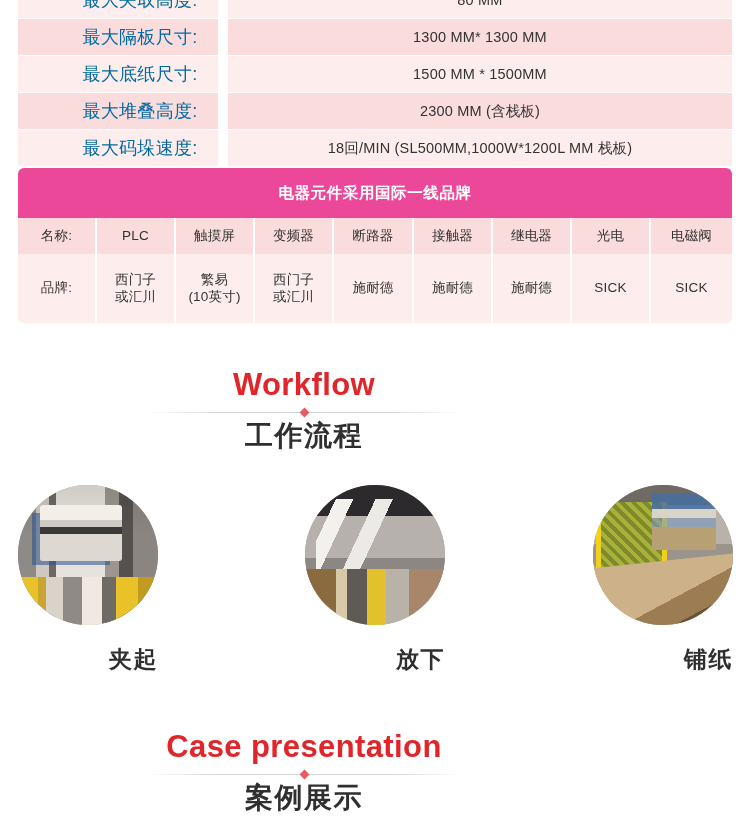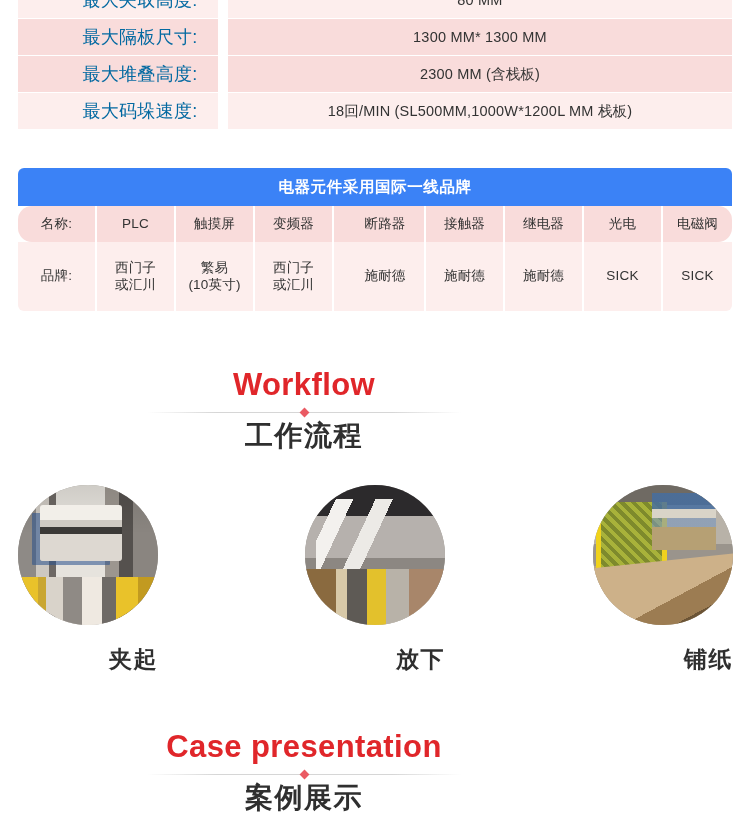--- a/index.html
+++ b/index.html
@@ -57,50 +57,50 @@
   
   .brand-table {
     position: absolute;
     left: 18px;
     top: 168px;
     width: 714px;
     border-radius: 6px;
     overflow: hidden;
   }
   .brand-head {
-    height: 38px;
-    background: #3b82f6;
+    height: 50px;
+    background: #ec4899;
     color: #ffffff;
     font-size: 15.5px;
     font-weight: bold;
     display: flex;
     align-items: center;
     justify-content: center;
     letter-spacing: .6px;
   }
   .brand-row { display: flex; width: 100%; }
-  .brand-row.r-name { height: 36px; background: #f9dcdb; border-radius: 14px; }
+  .brand-row.r-name { height: 36px; background: #f9dcdb; }
   .brand-row.r-brand { height: 69px; background: #fdeeed; }
   .brand-cell {
     display: flex;
     align-items: center;
     justify-content: center;
     text-align: center;
     font-size: 13.5px;
     color: #333333;
     border-right: 2px solid #ffffff;
     line-height: 1.25;
     letter-spacing: .2px;
   }
   .brand-cell:last-child { border-right: none; }
   .brand-cell.c0 { flex: 0 0 79px; }
   .brand-cell.c1 { flex: 0 0 79px; }
   .brand-cell.c2 { flex: 0 0 79px; }
   .brand-cell.c3 { flex: 0 0 79px; }
-  .brand-cell.c4 { flex: 0 0 80px; margin-left: 12px; }
+  .brand-cell.c4 { flex: 0 0 80px; }
   .brand-cell.c5 { flex: 0 0 79px; }
   .brand-cell.c6 { flex: 0 0 79px; }
   .brand-cell.c7 { flex: 0 0 79px; }
   .brand-cell.c8 { flex: 1 1 auto; }
   .brand-cell span { display: block; }
 
   
   .section-head {
     position: absolute;
     left: 0;
@@ -244,20 +244,25 @@
       <div class="spec-gap"></div>
       <div class="spec-value">80 MM</div>
     </div>
 
     <div class="spec-row tone-a">
       <div class="spec-label">最大隔板尺寸:</div>
       <div class="spec-gap"></div>
       <div class="spec-value">1300 MM* 1300 MM</div>
     </div>
 
+    <div class="spec-row tone-b">
+      <div class="spec-label">最大底纸尺寸:</div>
+      <div class="spec-gap"></div>
+      <div class="spec-value">1500 MM * 1500MM</div>
+    </div>
 
     <div class="spec-row tone-a">
       <div class="spec-label">最大堆叠高度:</div>
       <div class="spec-gap"></div>
       <div class="spec-value">2300 MM (含栈板)</div>
     </div>
 
     <div class="spec-row tone-b">
       <div class="spec-label">最大码垛速度:</div>
       <div class="spec-gap"></div>

